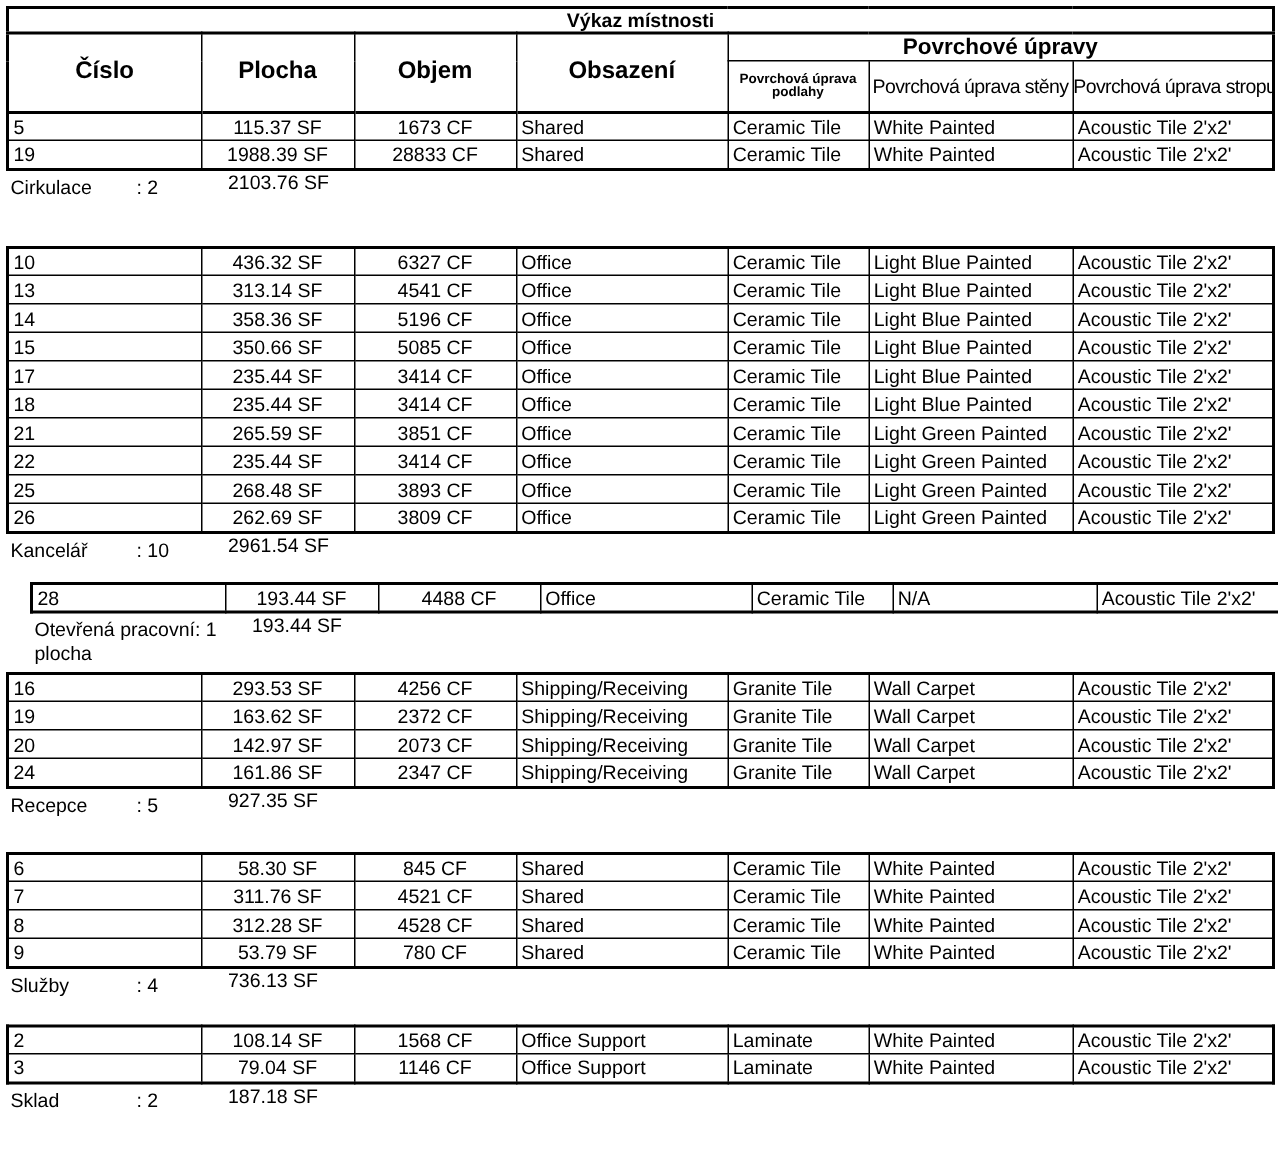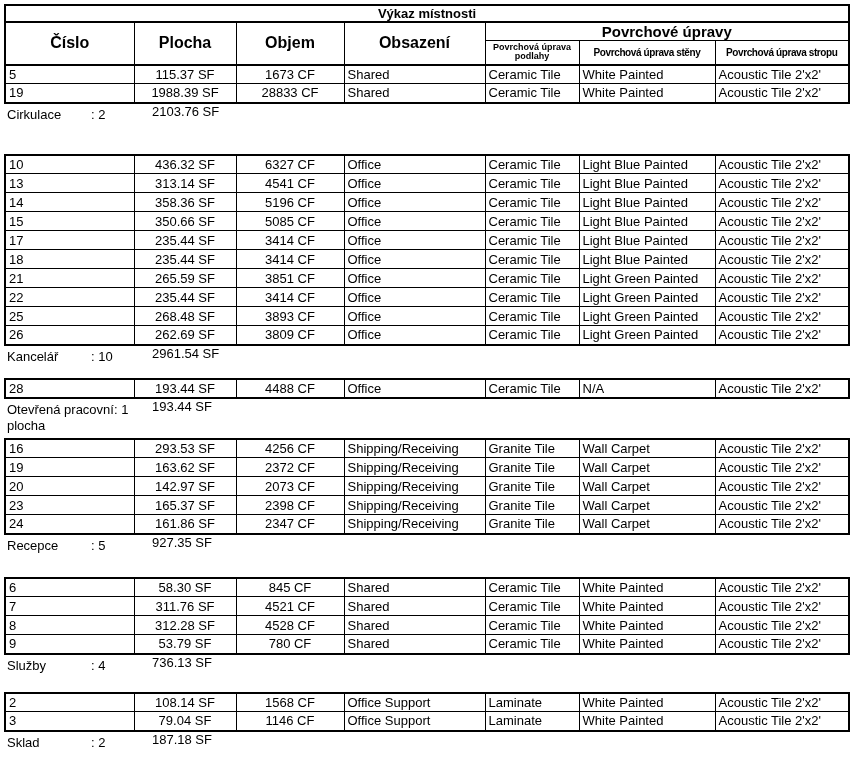--- a/index.html
+++ b/index.html
@@ -48,32 +48,32 @@
     text-align: center;
     vertical-align: middle;
     border-bottom: 2px solid #000;
   }
   .hg {
     height: 17px;
     font-size: 15px;
     font-weight: bold;
     text-align: center;
   }
-  .h-sub th { height: 24px; border-bottom: 2px solid #000; }
+  .h-sub th { height: 34px; border-bottom: 2px solid #000; }
   .sub-small {
     font-size: 9px;
     line-height: 9px;
     font-weight: bold;
     text-align: center;
     white-space: normal;
   }
   .sub {
-    font-size: 10px;
+    font-size: 13px;
     letter-spacing: -0.4px;
-    font-weight: bold;
+    font-weight: normal;
     text-align: center;
   }
 
   
   tbody td {
     height: 19px;
     font-size: 13px;
     text-align: left;
     padding-left: 3px;
     vertical-align: middle;
@@ -86,21 +86,21 @@
     font-size: 13px;
     line-height: 16px;
     padding: 3px 0 0 3px;
   }
   .f-name { display: inline-block; min-width: 84px; }
   .f-total { position: absolute; left: 148px; top: 0; }
   .f-line2:empty { display: none; }
 
   .section.s1 { margin-bottom: 31px; }
   .section.s2 { margin-bottom: 13px; }
-  .section.s3 { margin-bottom: 4px;  }
+  .section.s3 { margin-bottom: 4px; margin-left: 16px;  }
   .section.s4 { margin-bottom: 23px; }
   .section.s5 { margin-bottom: 18px; }
 </style>
 </head>
 <body>
 
 <div class="wrap">
 
   <div class="section s1">
     <table class="sched">
@@ -332,29 +332,20 @@
           <tr>
             <td class="c-num">20</td>
             <td class="c-area">142.97 SF</td>
             <td class="c-vol">2073 CF</td>
             <td class="c-occ">Shipping/Receiving</td>
             <td class="c-fin-floor">Granite Tile</td>
             <td class="c-fin-wall">Wall Carpet</td>
             <td class="c-fin-ceil">Acoustic Tile 2'x2'</td>
           </tr>
           <tr>
-            <td class="c-num">23</td>
-            <td class="c-area">165.37 SF</td>
-            <td class="c-vol">2398 CF</td>
-            <td class="c-occ">Shipping/Receiving</td>
-            <td class="c-fin-floor">Granite Tile</td>
-            <td class="c-fin-wall">Wall Carpet</td>
-            <td class="c-fin-ceil">Acoustic Tile 2'x2'</td>
-          </tr>
-          <tr>
             <td class="c-num">24</td>
             <td class="c-area">161.86 SF</td>
             <td class="c-vol">2347 CF</td>
             <td class="c-occ">Shipping/Receiving</td>
             <td class="c-fin-floor">Granite Tile</td>
             <td class="c-fin-wall">Wall Carpet</td>
             <td class="c-fin-ceil">Acoustic Tile 2'x2'</td>
           </tr>
         </tbody>
     </table>

